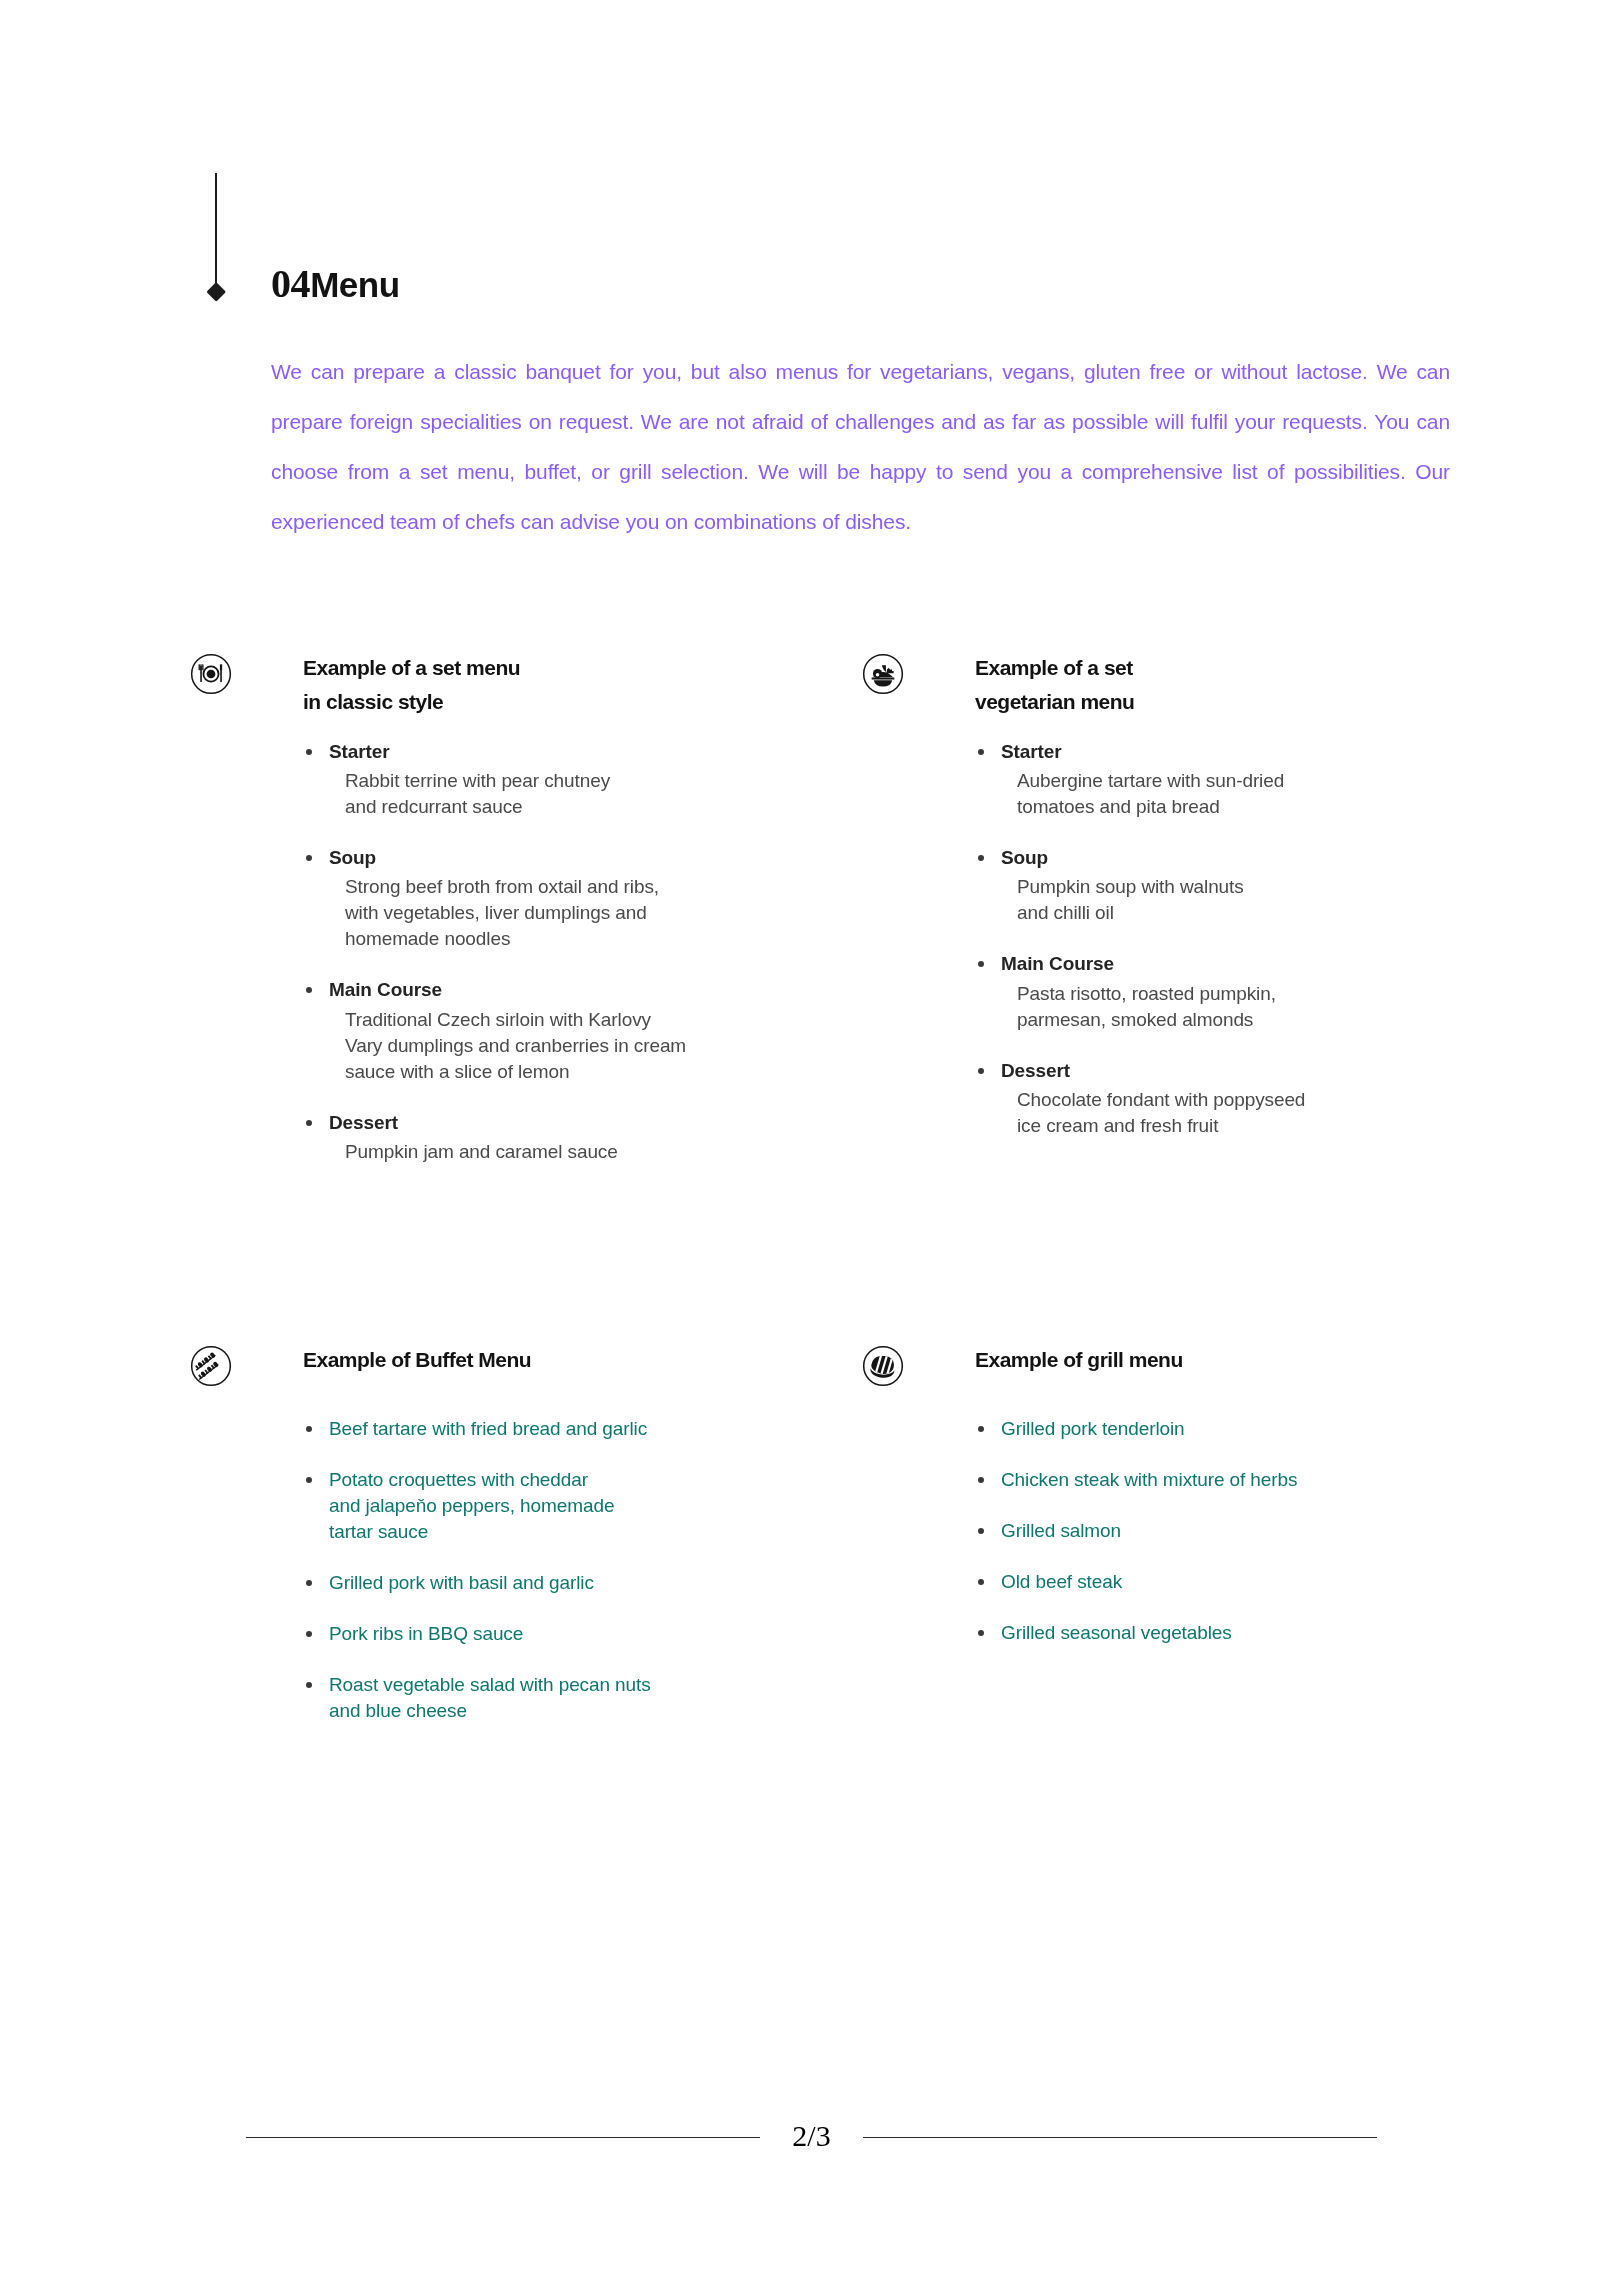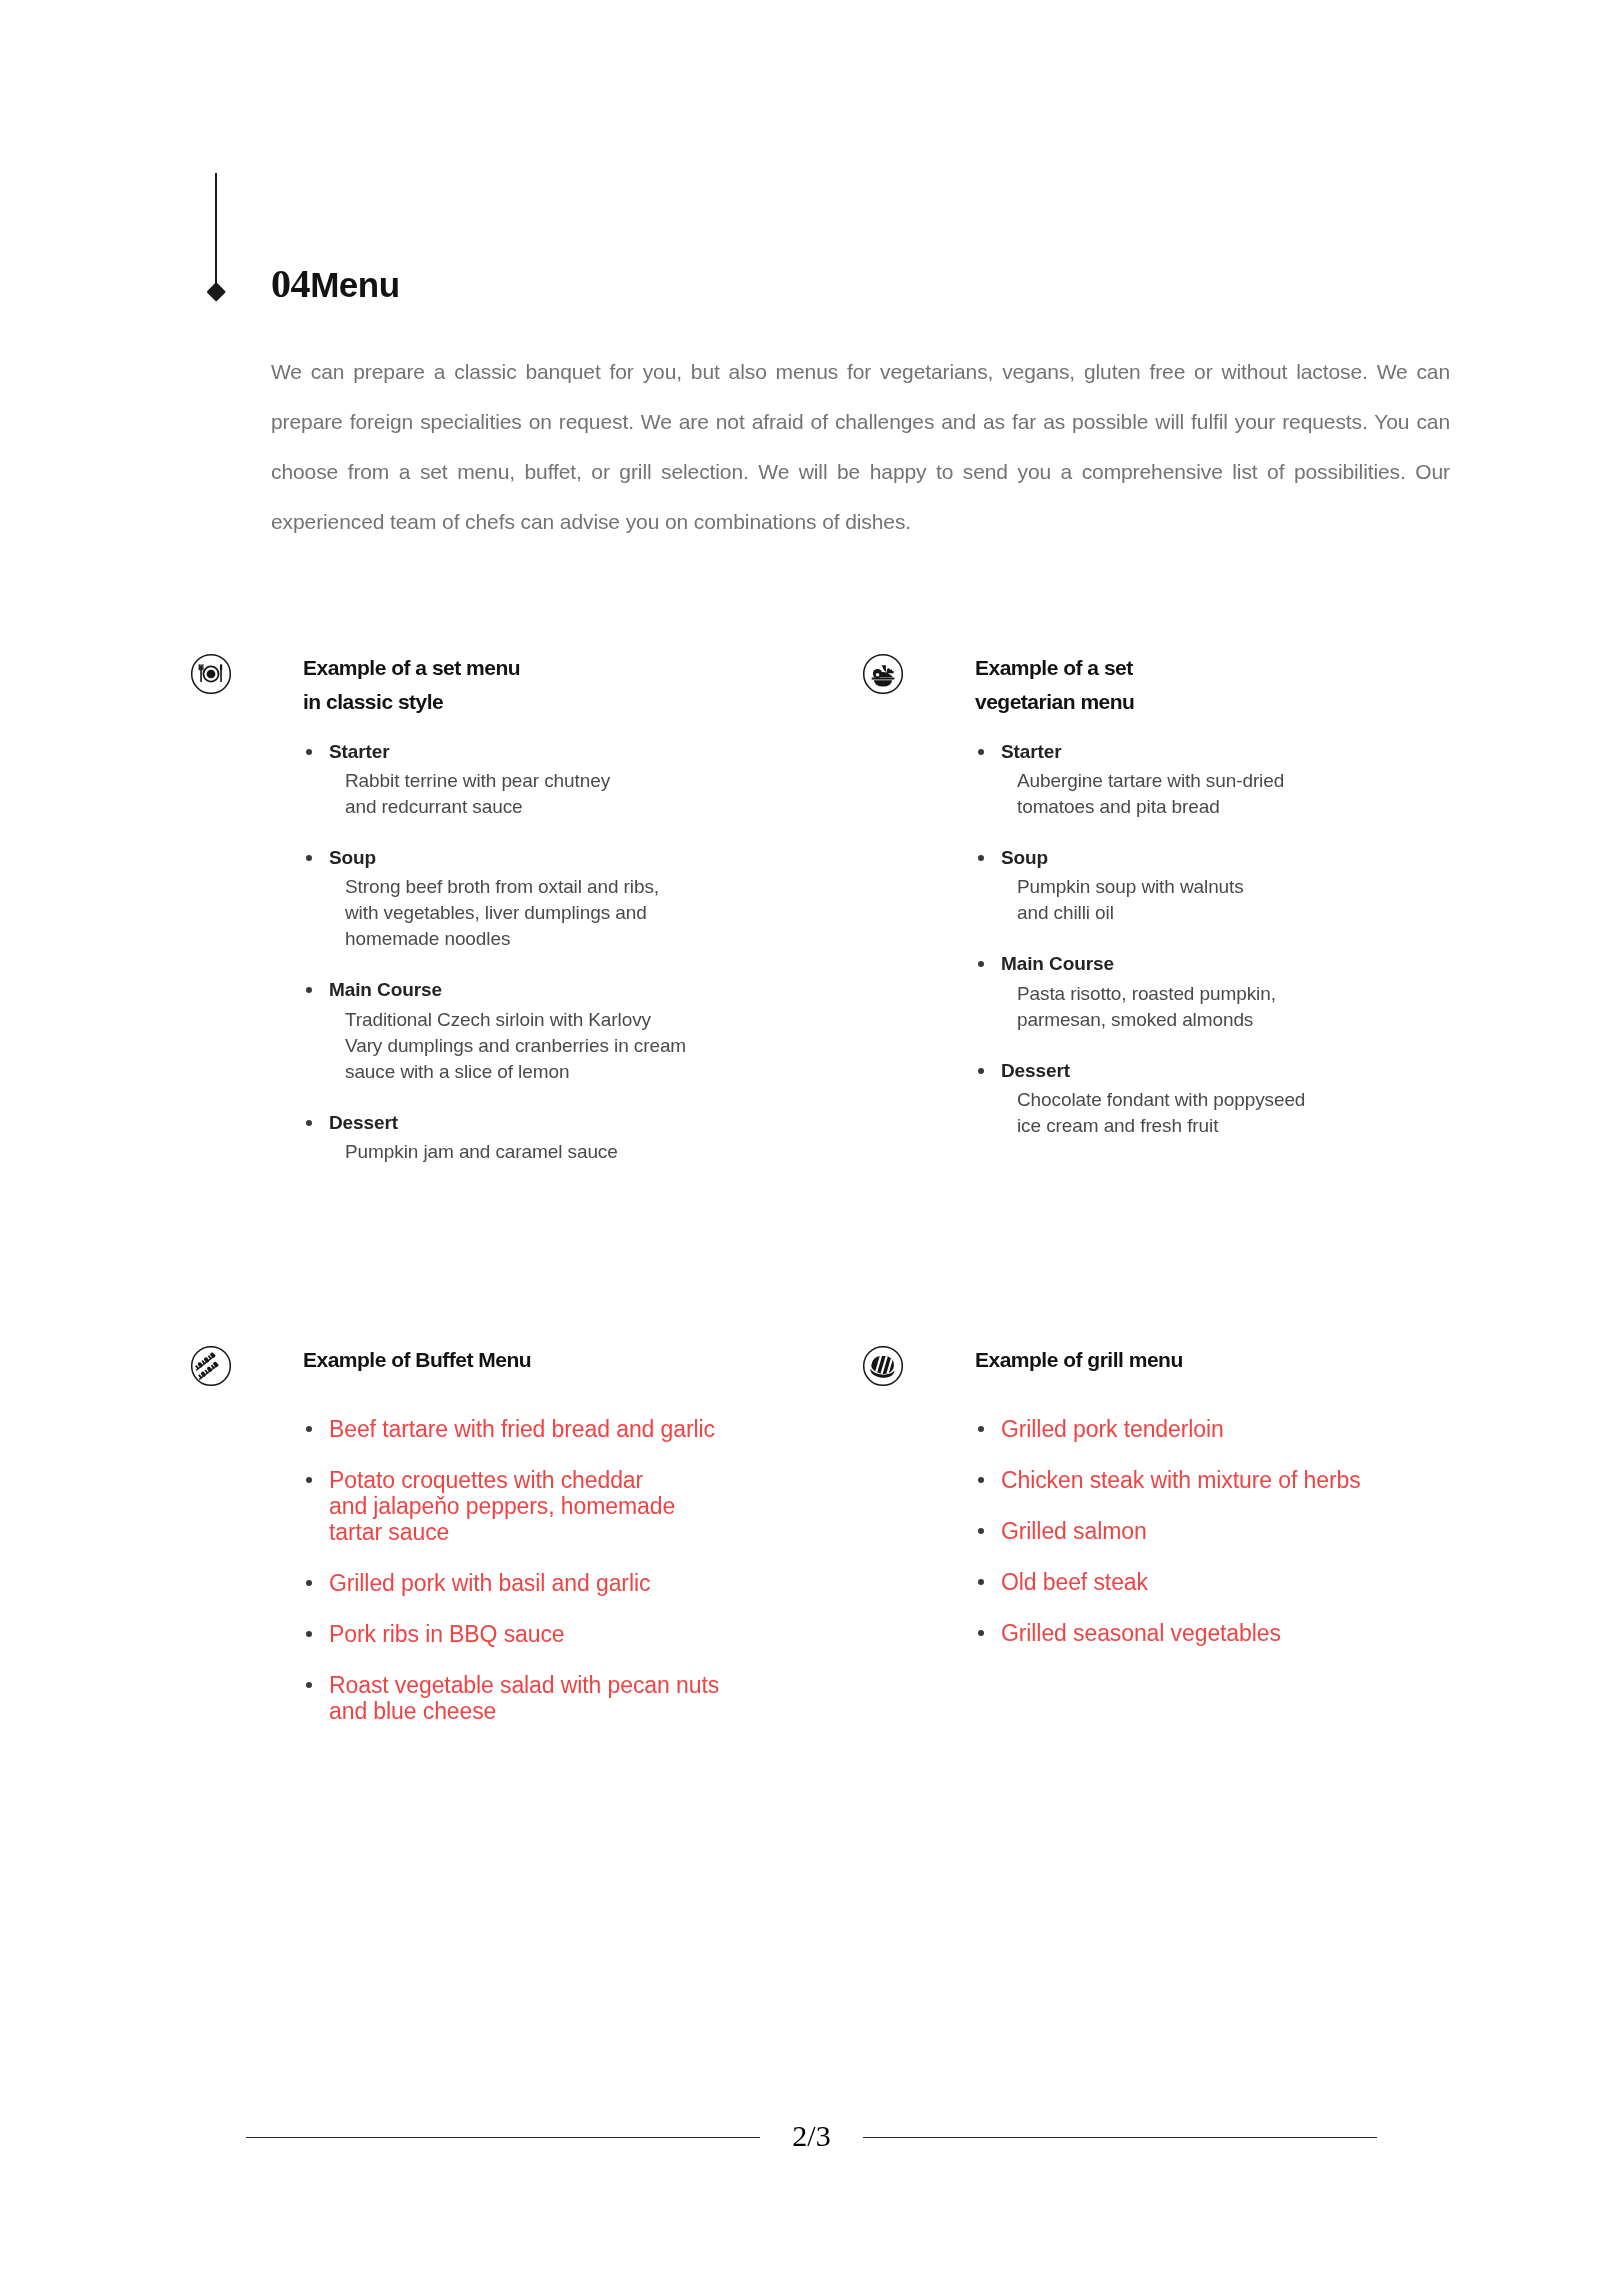--- a/index.html
+++ b/index.html
@@ -76,21 +76,21 @@
   }
 
   
   .intro {
     position: absolute;
     left: 271px;
     top: 347px;
     width: 1179px;
     font-size: 21px;
     line-height: 50px;
-    color: #737373;
+    color: #8b5cf6;
     font-weight: 400;
     letter-spacing: -0.1px;
     text-align: justify;
     text-justify: inter-word;
   }
 
   
   .cols {
     position: absolute;
     left: 190px;
@@ -172,23 +172,23 @@
     line-height: 26px;
     color: #4a4a4a;
     letter-spacing: -0.1px;
     margin-top: 3.4px;
     white-space: pre-line;
     margin-left: 16px;
   }
   .item-plain {
     display: block;
     font-weight: 400;
-    font-size: 23px;
+    font-size: 19px;
     line-height: 26px;
-    color: #ef4444;
+    color: #0f766e;
     letter-spacing: -0.1px;
     white-space: pre-line;
   }
 
   .menu-item.plain::before { top: 10px; }
   .menu-item.plain { margin-bottom: 25px; }
 
   
   .footer {
     position: absolute;

